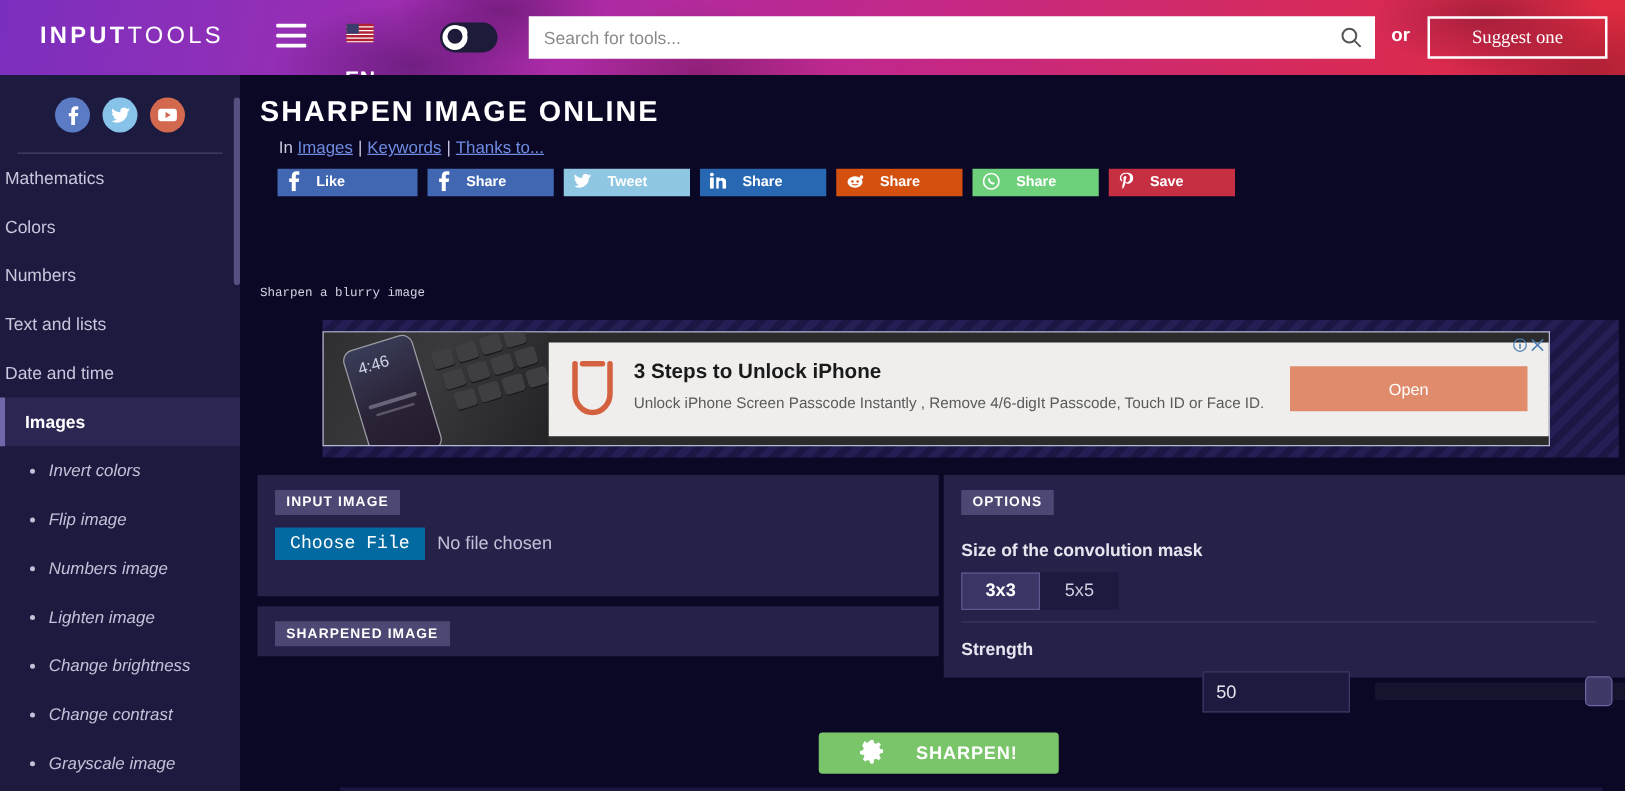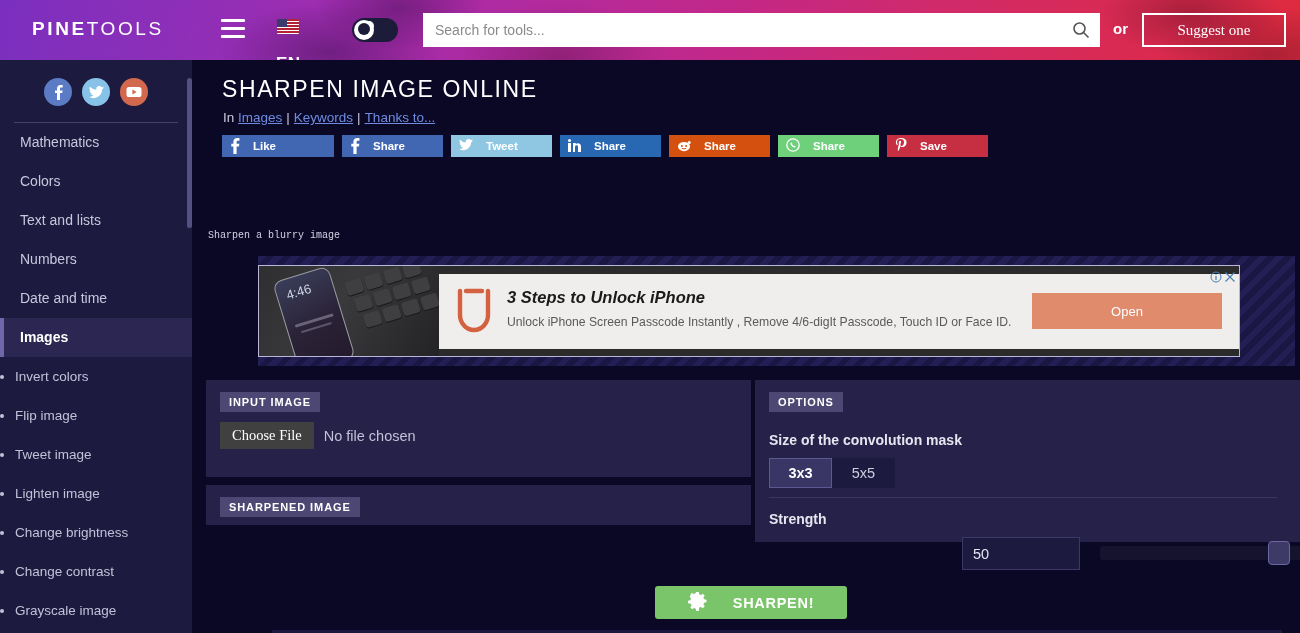--- a/index.html
+++ b/index.html
@@ -85,36 +85,36 @@
   }
   .socials { display:flex; gap:10px; justify-content:center; margin-top:18px; }
   .soc { width:28px; height:28px; border-radius:50%; display:flex; align-items:center; justify-content:center; cursor:pointer; }
   .soc svg { display:block; }
   .soc.fb { background:#5b7bc4; }
   .soc.tw { background:#87c3e8; }
   .soc.yt { background:#d2694f; }
   .divider { height:1px; background:#45416b; margin:16px 14px 0 14px; }
 
   .cat {
-    height:39px; line-height:39px; padding-left:20px;
+    height:39px; line-height:39px; padding-left:4px;
     color:#c9c7dd; font-size:14px; cursor:pointer;
   }
   .cat.active { background:#2b2752; color:#fff; font-weight:700; border-left:4px solid #6e68aa; padding-left:16px; }
   .subitem {
-    height:39px; line-height:39px; 
-    color:#c3c1d8; font-size:13.5px; cursor:pointer; display:flex; align-items:center;
+    height:39px; line-height:39px; padding-left:24px;
+    color:#c3c1d8; font-size:13.5px; cursor:pointer; display:flex; align-items:center;font-style:italic;
   }
   .subitem .bullet { width:4px; height:4px; border-radius:50%; background:#c3c1d8; margin-right:11px; flex:0 0 auto; }
   .sb-scroll { position:absolute; right:0; top:18px; width:5px; height:150px; background:#55507f; border-radius:3px; }
 
   
   .main { position:absolute; left:192px; top:60px; width:1108px; height:573px; background:#0b0826; overflow:hidden; }
   .page-title {
-    position:absolute; left:30px; top:16px; color:#fff;
-    font-size:23px; font-weight:400; letter-spacing:1.6px;
+    position:absolute; left:16px; top:16px; color:#fff;
+    font-size:23px; font-weight:700; letter-spacing:1.6px;
   }
   .breadcrumb { position:absolute; left:31px; top:50px; font-size:13.5px; color:#c9c7dd; }
   .breadcrumb a { color:#6f8ce0; text-decoration:underline; cursor:pointer; }
   .breadcrumb .sep { color:#c9c7dd; margin:0 4px; }
 
   .shares { position:absolute; left:30px; top:75px; display:flex; gap:8px; }
   .share {
     height:22px; display:flex; align-items:center; color:#fff;
     font-size:11.5px; font-weight:700; cursor:pointer; padding:0 12px 0 8px; gap:13px;
   }
@@ -147,21 +147,21 @@
     border-radius:9px; transform:rotate(-17deg); border:1.5px solid #9b9ba5;
   }
   .adphone .tm { position:absolute; left:9px; top:8px; color:#cfd4e8; font-size:13px; font-weight:300; }
   .adphone .ln { position:absolute; left:8px; top:46px; width:40px; height:3px; background:#6a6478; border-radius:2px; }
   .adphone .ln2 { position:absolute; left:12px; top:54px; width:32px; height:2px; background:#5c5668; border-radius:2px; }
   .adkeys { position:absolute; right:-6px; top:2px; width:96px; height:60px; transform:rotate(-17deg); }
   .adkeys i { position:absolute; width:17px; height:14px; background:#3f3f42; border-radius:3px; box-shadow:0 1px 0 #19191b; }
 
   .adcard { position:absolute; left:180px; top:8px; width:802px; height:75px; background:#f0eeec; }
   .adlogo { position:absolute; left:13px; top:14px; width:44px; height:46px; }
-  .adtitle { position:absolute; left:68px; top:14px; color:#1a1a1a; font-size:16.5px; font-weight:700;font-style:italic; }
+  .adtitle { position:absolute; left:68px; top:14px; color:#1a1a1a; font-size:16.5px; font-weight:700; }
   .addesc { position:absolute; left:68px; top:41px; width:690px; color:#5a5a5a; font-size:12.2px; line-height:15px; }
   .adopen {
     position:absolute; right:19px; top:19px; width:190px; height:36px;
     background:#e08b6b; color:#fff; font-size:13px;
     display:flex; align-items:center; justify-content:center; cursor:pointer;
   }
   .adchoice { position:absolute; right:3px; top:3px; display:flex; gap:2px; align-items:center; z-index:4; }
   .adchoice .ic { width:12px; height:12px; cursor:pointer; }
 
   
@@ -170,22 +170,22 @@
     display:inline-block; background:#4c4873; color:#fff;
     font-size:11px; font-weight:700; letter-spacing:.9px;
     padding:4px 9px; margin:12px 0 0 14px;
   }
   .p-input { left:14px; top:320px; width:545px; height:97px; }
   .p-output { left:14px; top:425px; width:545px; height:40px; }
   .p-options { left:563px; top:320px; width:545px; height:162px; }
 
   .filerow { position:absolute; left:28px; top:362px; display:flex; align-items:center; gap:10px; }
   .choosefile {
-    background:#404040; color:#fff; font-size:14.5px;
-    padding:5px 12px; cursor:pointer; font-family:Liberation Serif, serif;
+    background:#0369a1; color:#fff; font-size:14.5px;
+    padding:5px 12px; cursor:pointer; font-family:Liberation Mono, monospace;
     border:none;
   }
   .nofile { color:#c3c1d8; font-size:14.5px; }
 
   .optlabel { position:absolute; color:#e6e5f0; font-size:14px; font-weight:700; }
   .ol1 { left:577px; top:372px; }
   .ol2 { left:577px; top:451px; }
   .toggle-group { position:absolute; left:577px; top:398px; display:flex; background:#1d1a3f; }
   .tg {
     width:63px; height:30px; display:flex; align-items:center; justify-content:center;
@@ -209,21 +209,21 @@
     display:flex; align-items:center; justify-content:center; gap:26px;
   }
   .sharpenbtn .lbl { color:#fff; font-size:14.5px; font-weight:700; letter-spacing:.7px; }
   .bottomstrip { position:absolute; left:80px; top:570px; width:1010px; height:3px; background:#1a1740; }
 </style>
 </head>
 <body>
 
 <div class="header">
   <div class="logo">
-    <b>PINE</b><span>TOOLS</span>
+    <b>INPUT</b><span>TOOLS</span>
   </div>
 
   <div class="hamburger">
       <i></i>
       <i></i>
       <i></i>
     </div>
 
   <div class="lang">
     <span class="flag">
@@ -272,37 +272,37 @@
           <rect x="0.5" y="1" width="15" height="10" rx="2.6" fill="#fff"></rect>
           <path d="M6.4 3.6l4.2 2.4-4.2 2.4z" fill="#d2694f"></path>
         </svg>
     </span>
   </div>
   <div class="divider"></div>
 
   <div id="cat-list">
       <div class="cat">Mathematics</div>
       <div class="cat">Colors</div>
+      <div class="cat">Numbers</div>
       <div class="cat">Text and lists</div>
-      <div class="cat">Numbers</div>
       <div class="cat">Date and time</div>
       <div class="cat active">Images</div>
     </div>
   <div id="sub-list">
       <div class="subitem">
         <span class="bullet"></span>
         <span>Invert colors</span>
       </div>
       <div class="subitem">
         <span class="bullet"></span>
         <span>Flip image</span>
       </div>
       <div class="subitem">
         <span class="bullet"></span>
-        <span>Tweet image</span>
+        <span>Numbers image</span>
       </div>
       <div class="subitem">
         <span class="bullet"></span>
         <span>Lighten image</span>
       </div>
       <div class="subitem">
         <span class="bullet"></span>
         <span>Change brightness</span>
       </div>
       <div class="subitem">

